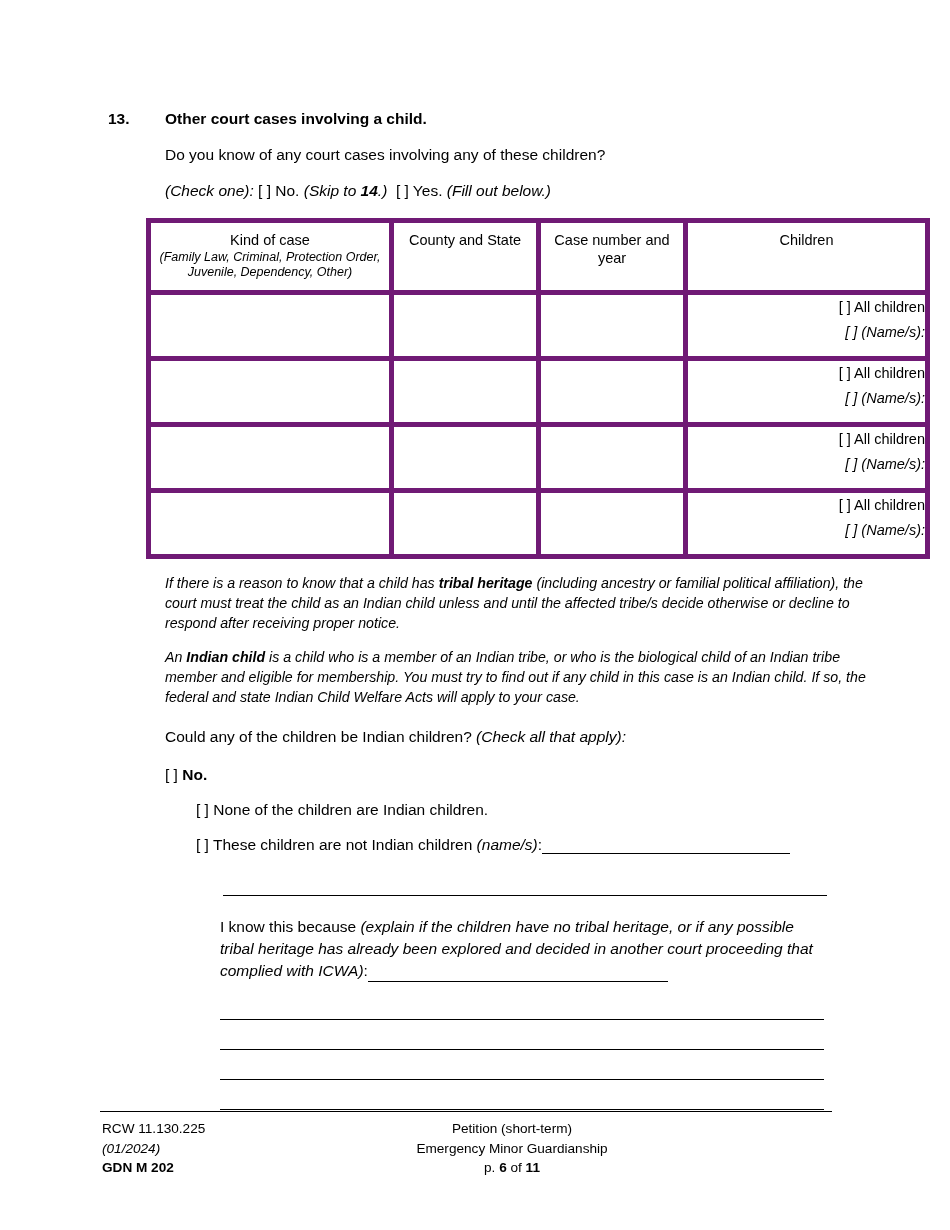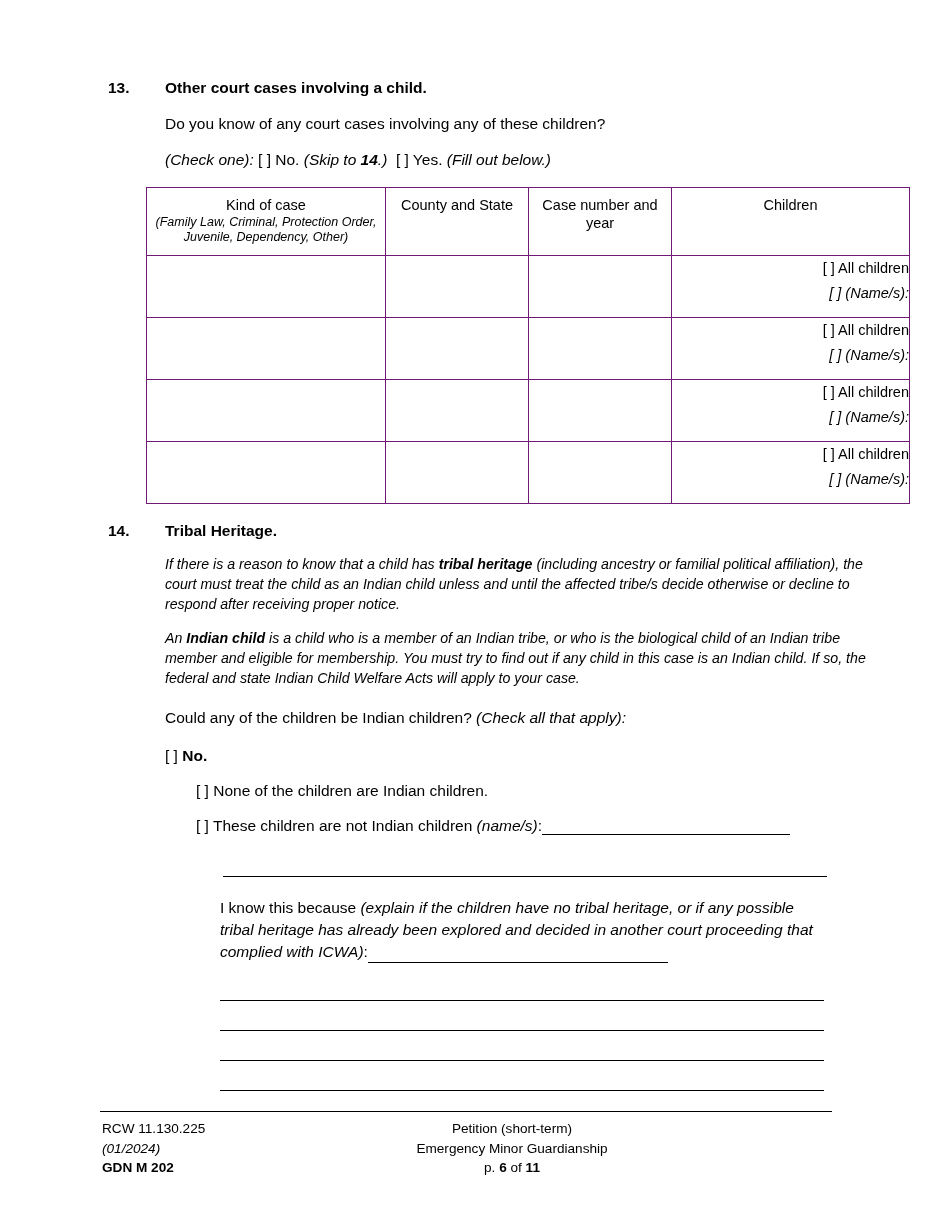--- a/index.html
+++ b/index.html
@@ -13,21 +13,21 @@
     font-family: "Liberation Sans", sans-serif;
     color: #000000;
     position: relative;
     overflow: hidden;
   }
   .page {
     position: relative;
     width: 950px;
     height: 1024px;
     box-sizing: border-box;
-    padding: 79px 80px 0 108px;
+    padding: 110px 80px 0 108px;
   }
   
   .sec-head {
     display: flex;
     align-items: baseline;
     font-size: 15.5px;
     font-weight: bold;
     margin: 0 0 0 0;
   }
   .sec-num {
@@ -47,21 +47,21 @@
 
   
   table.cases {
     margin-top: 18px;
     margin-left: 38px;
     border-collapse: collapse;
     width: 727px;
     table-layout: fixed;
   }
   table.cases td, table.cases th {
-    border: 1px solid #701a75;
+    border: 5px solid #701a75;
     vertical-align: top;
     padding: 0;
   }
   table.cases thead th {
     text-align: center;
     font-weight: normal;
     font-size: 14.5px;
     padding: 9px 4px 10px 4px;
     line-height: 1.22;
   }
@@ -237,24 +237,20 @@
         <td class="colw2"></td>
         <td class="colw3"></td>
         <td class="colw4 children">
           <div>[  ] All children</div>
           <div class="ital">[  ] (Name/s):</div>
         </td>
       </tr>
     </tbody>
   </table>
 
-  <div class="sec-head" style="margin-top:18px;">
-    <span class="sec-num">14.</span>
-    <span class="sec-title">Tribal Heritage.</span>
-  </div>
 
   <div class="para-i"><span>If there is a reason to know that a child has </span><span class="bold">tribal heritage</span><span> (including ancestry or familial political affiliation), the court must treat the child as an Indian child unless and until the affected tribe/s decide otherwise or decline to respond after receiving proper notice.</span></div>
 
   <div class="para-i"><span>An </span><span class="bold">Indian child</span><span> is a child who is a member of an Indian tribe, or who is the biological child of an Indian tribe member and eligible for membership. You must try to find out if any child in this case is an Indian child. If so, the federal and state Indian Child Welfare Acts will apply to your case.</span></div>
 
   <div class="normal-q"><span>Could any of the children be Indian children?</span> <span class="ital">(Check all that apply):</span></div>
 
   <div class="opt-no"><span>[  ]</span> <span class="bold">No.</span></div>
 
   <div class="sub-opt"><span>[  ] None of the children are Indian children.</span></div>

